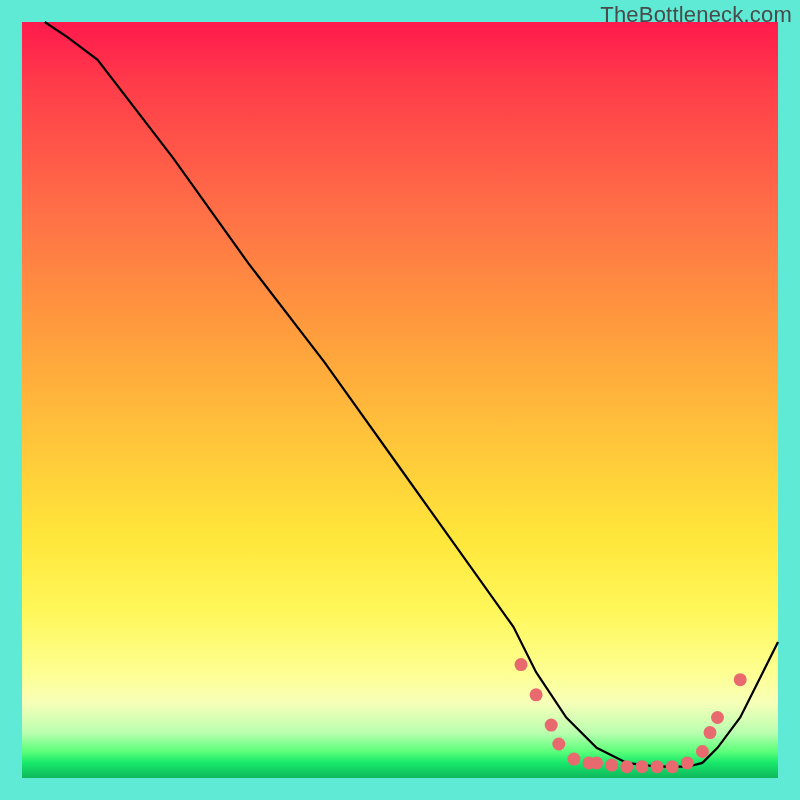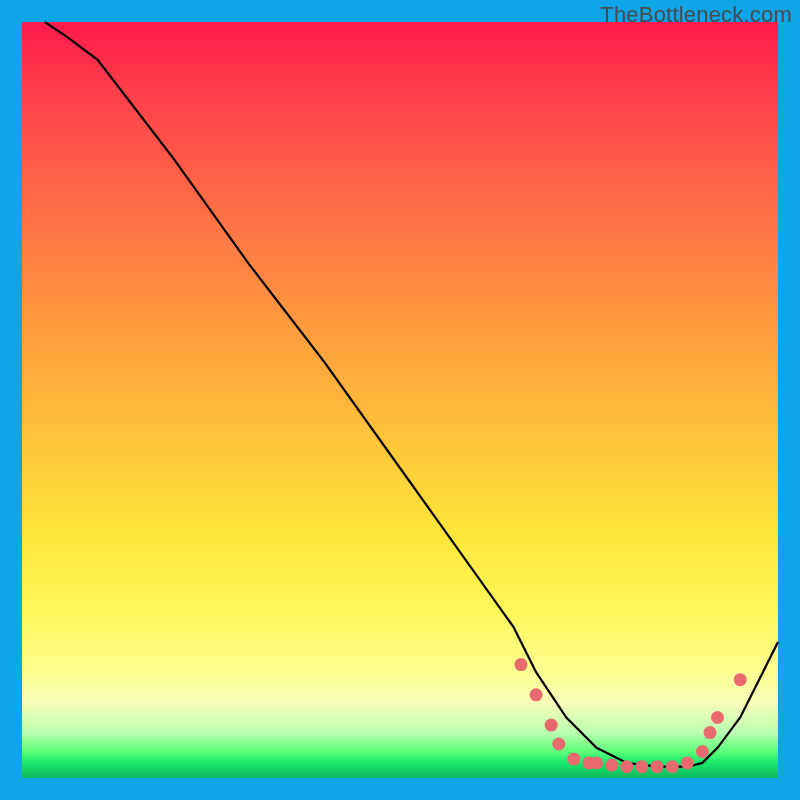--- a/index.html
+++ b/index.html
@@ -8,21 +8,21 @@
     width: 800px;
     height: 800px;
     background: #000;
     overflow: hidden;
     font-family: Arial, Helvetica, sans-serif;
   }
   .stage {
     position: relative;
     width: 800px;
     height: 800px;
-    background: #0ea5e9;
+    background: #5eead4;
   }
   .plot {
     position: absolute;
     left: 22px;
     top: 22px;
     width: 756px;
     height: 756px;
     
     background: linear-gradient(
       to bottom,

